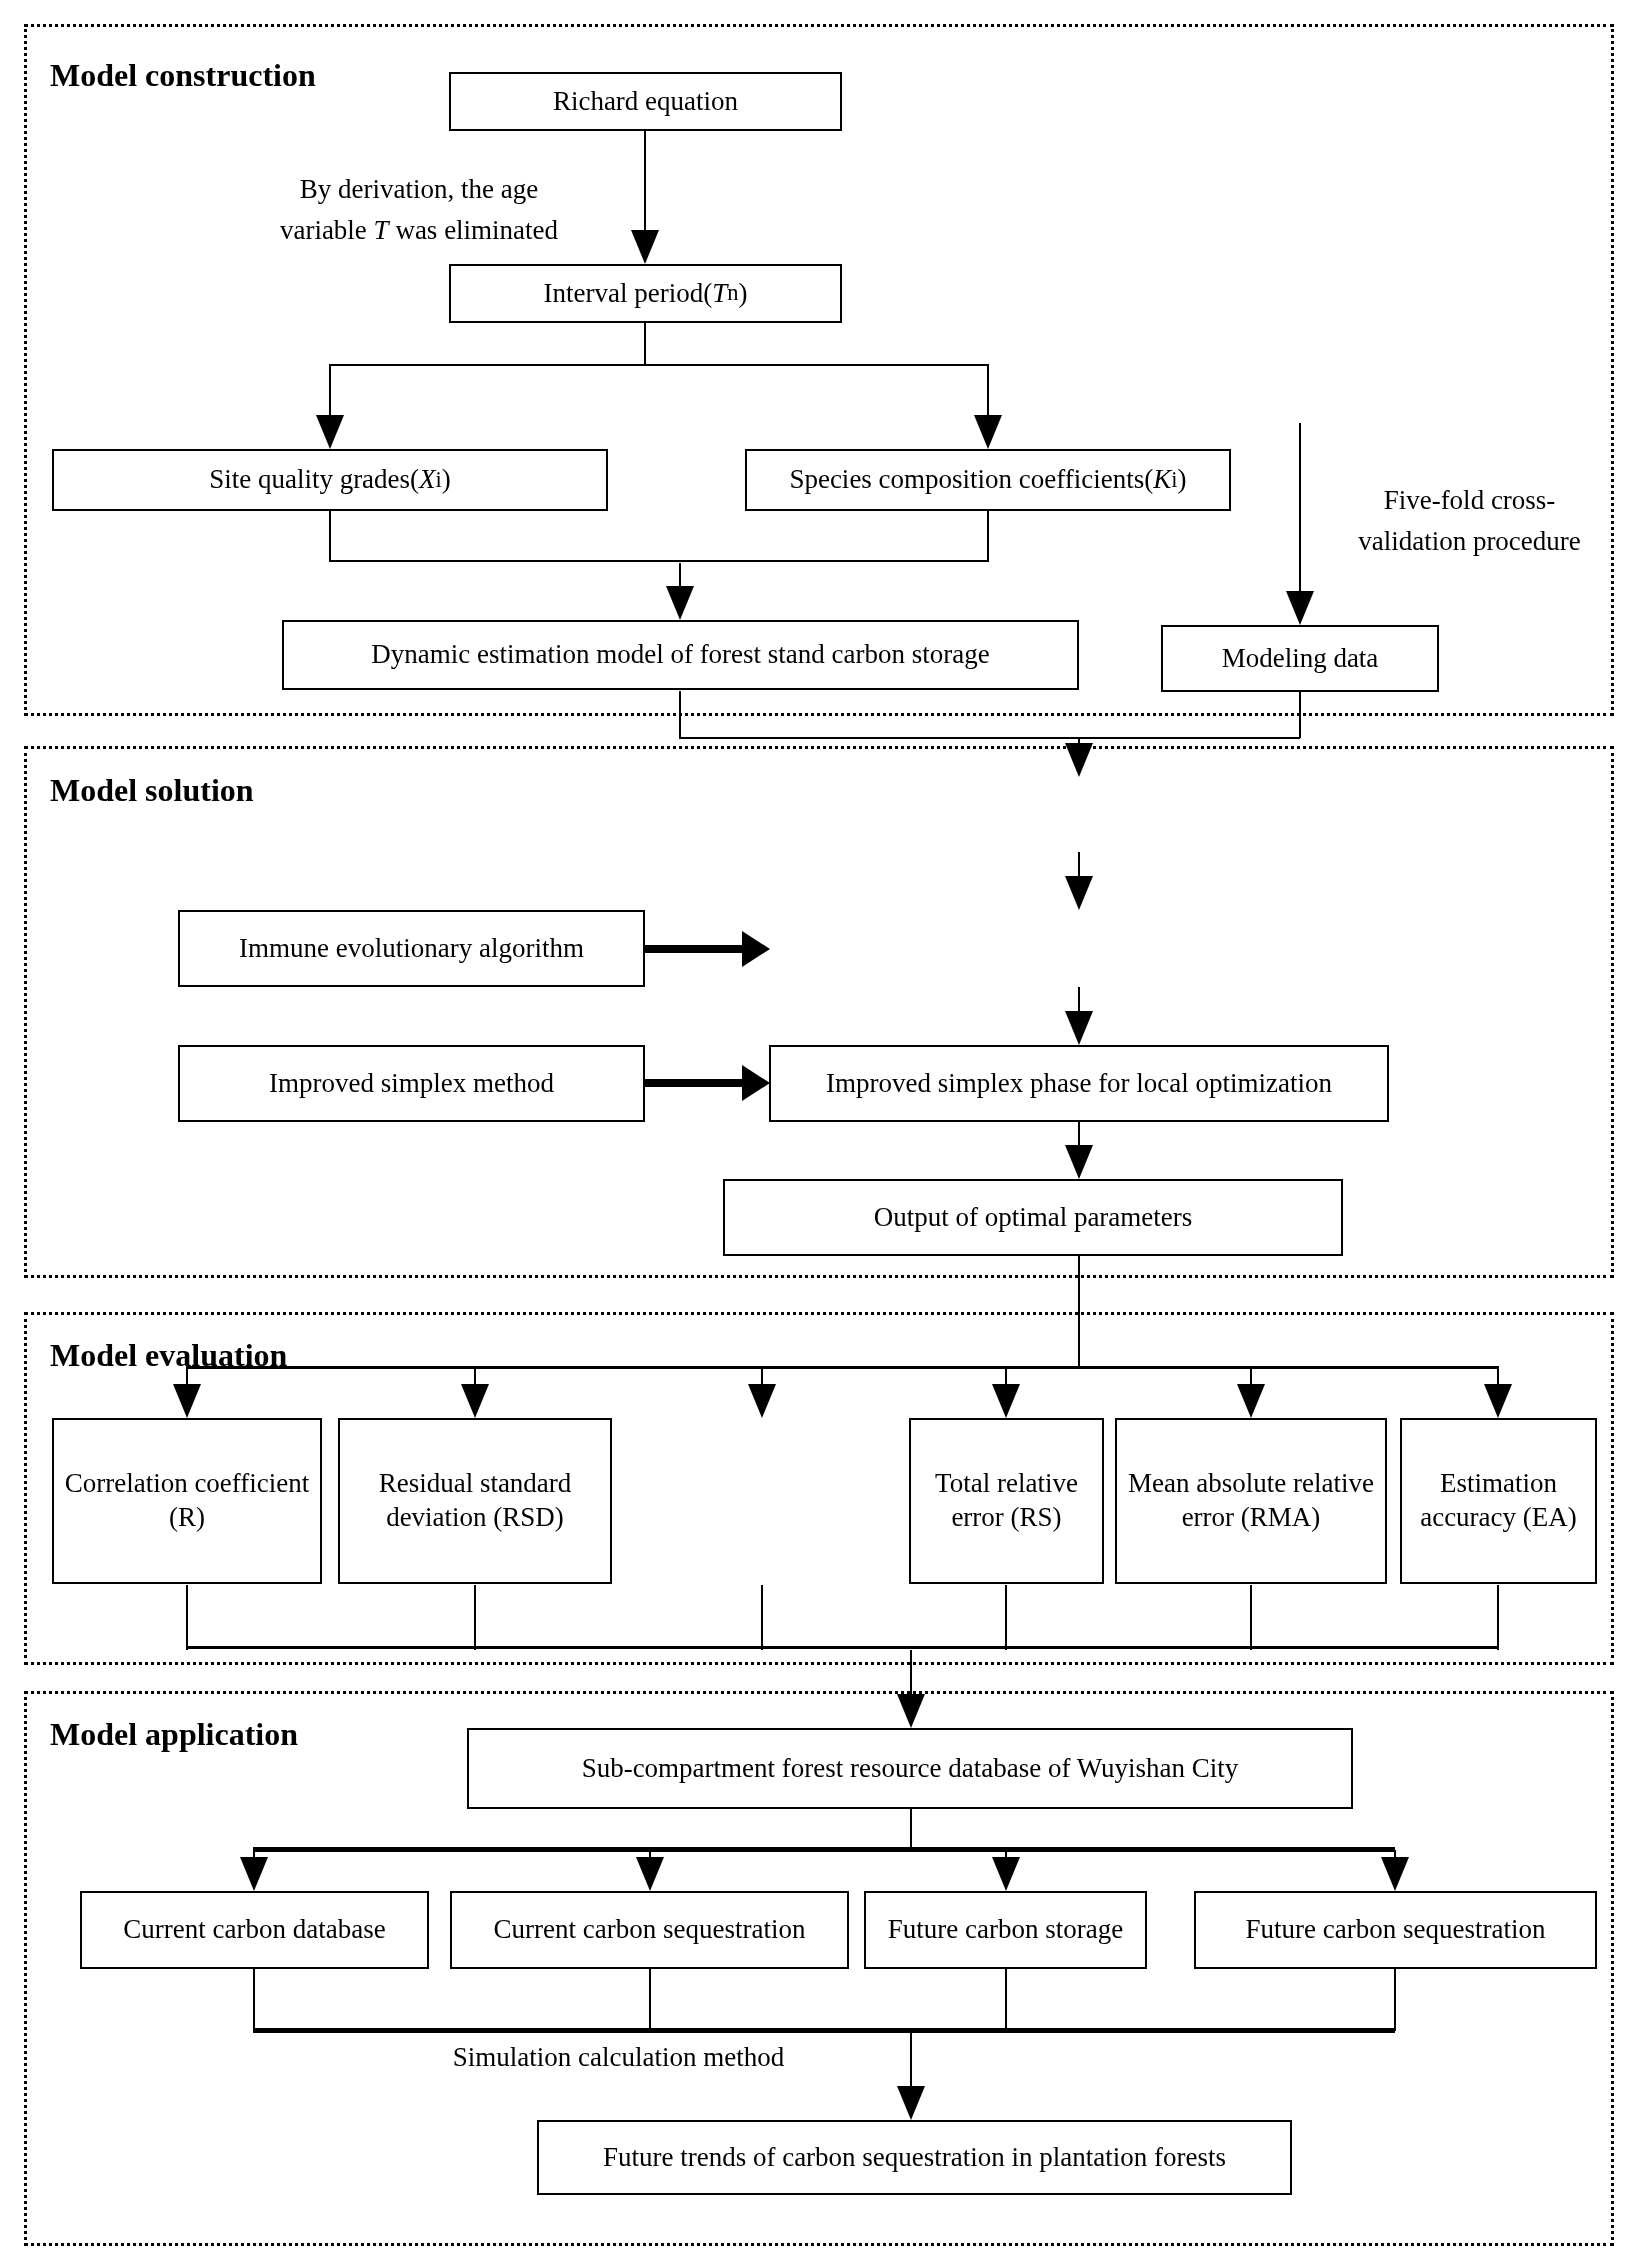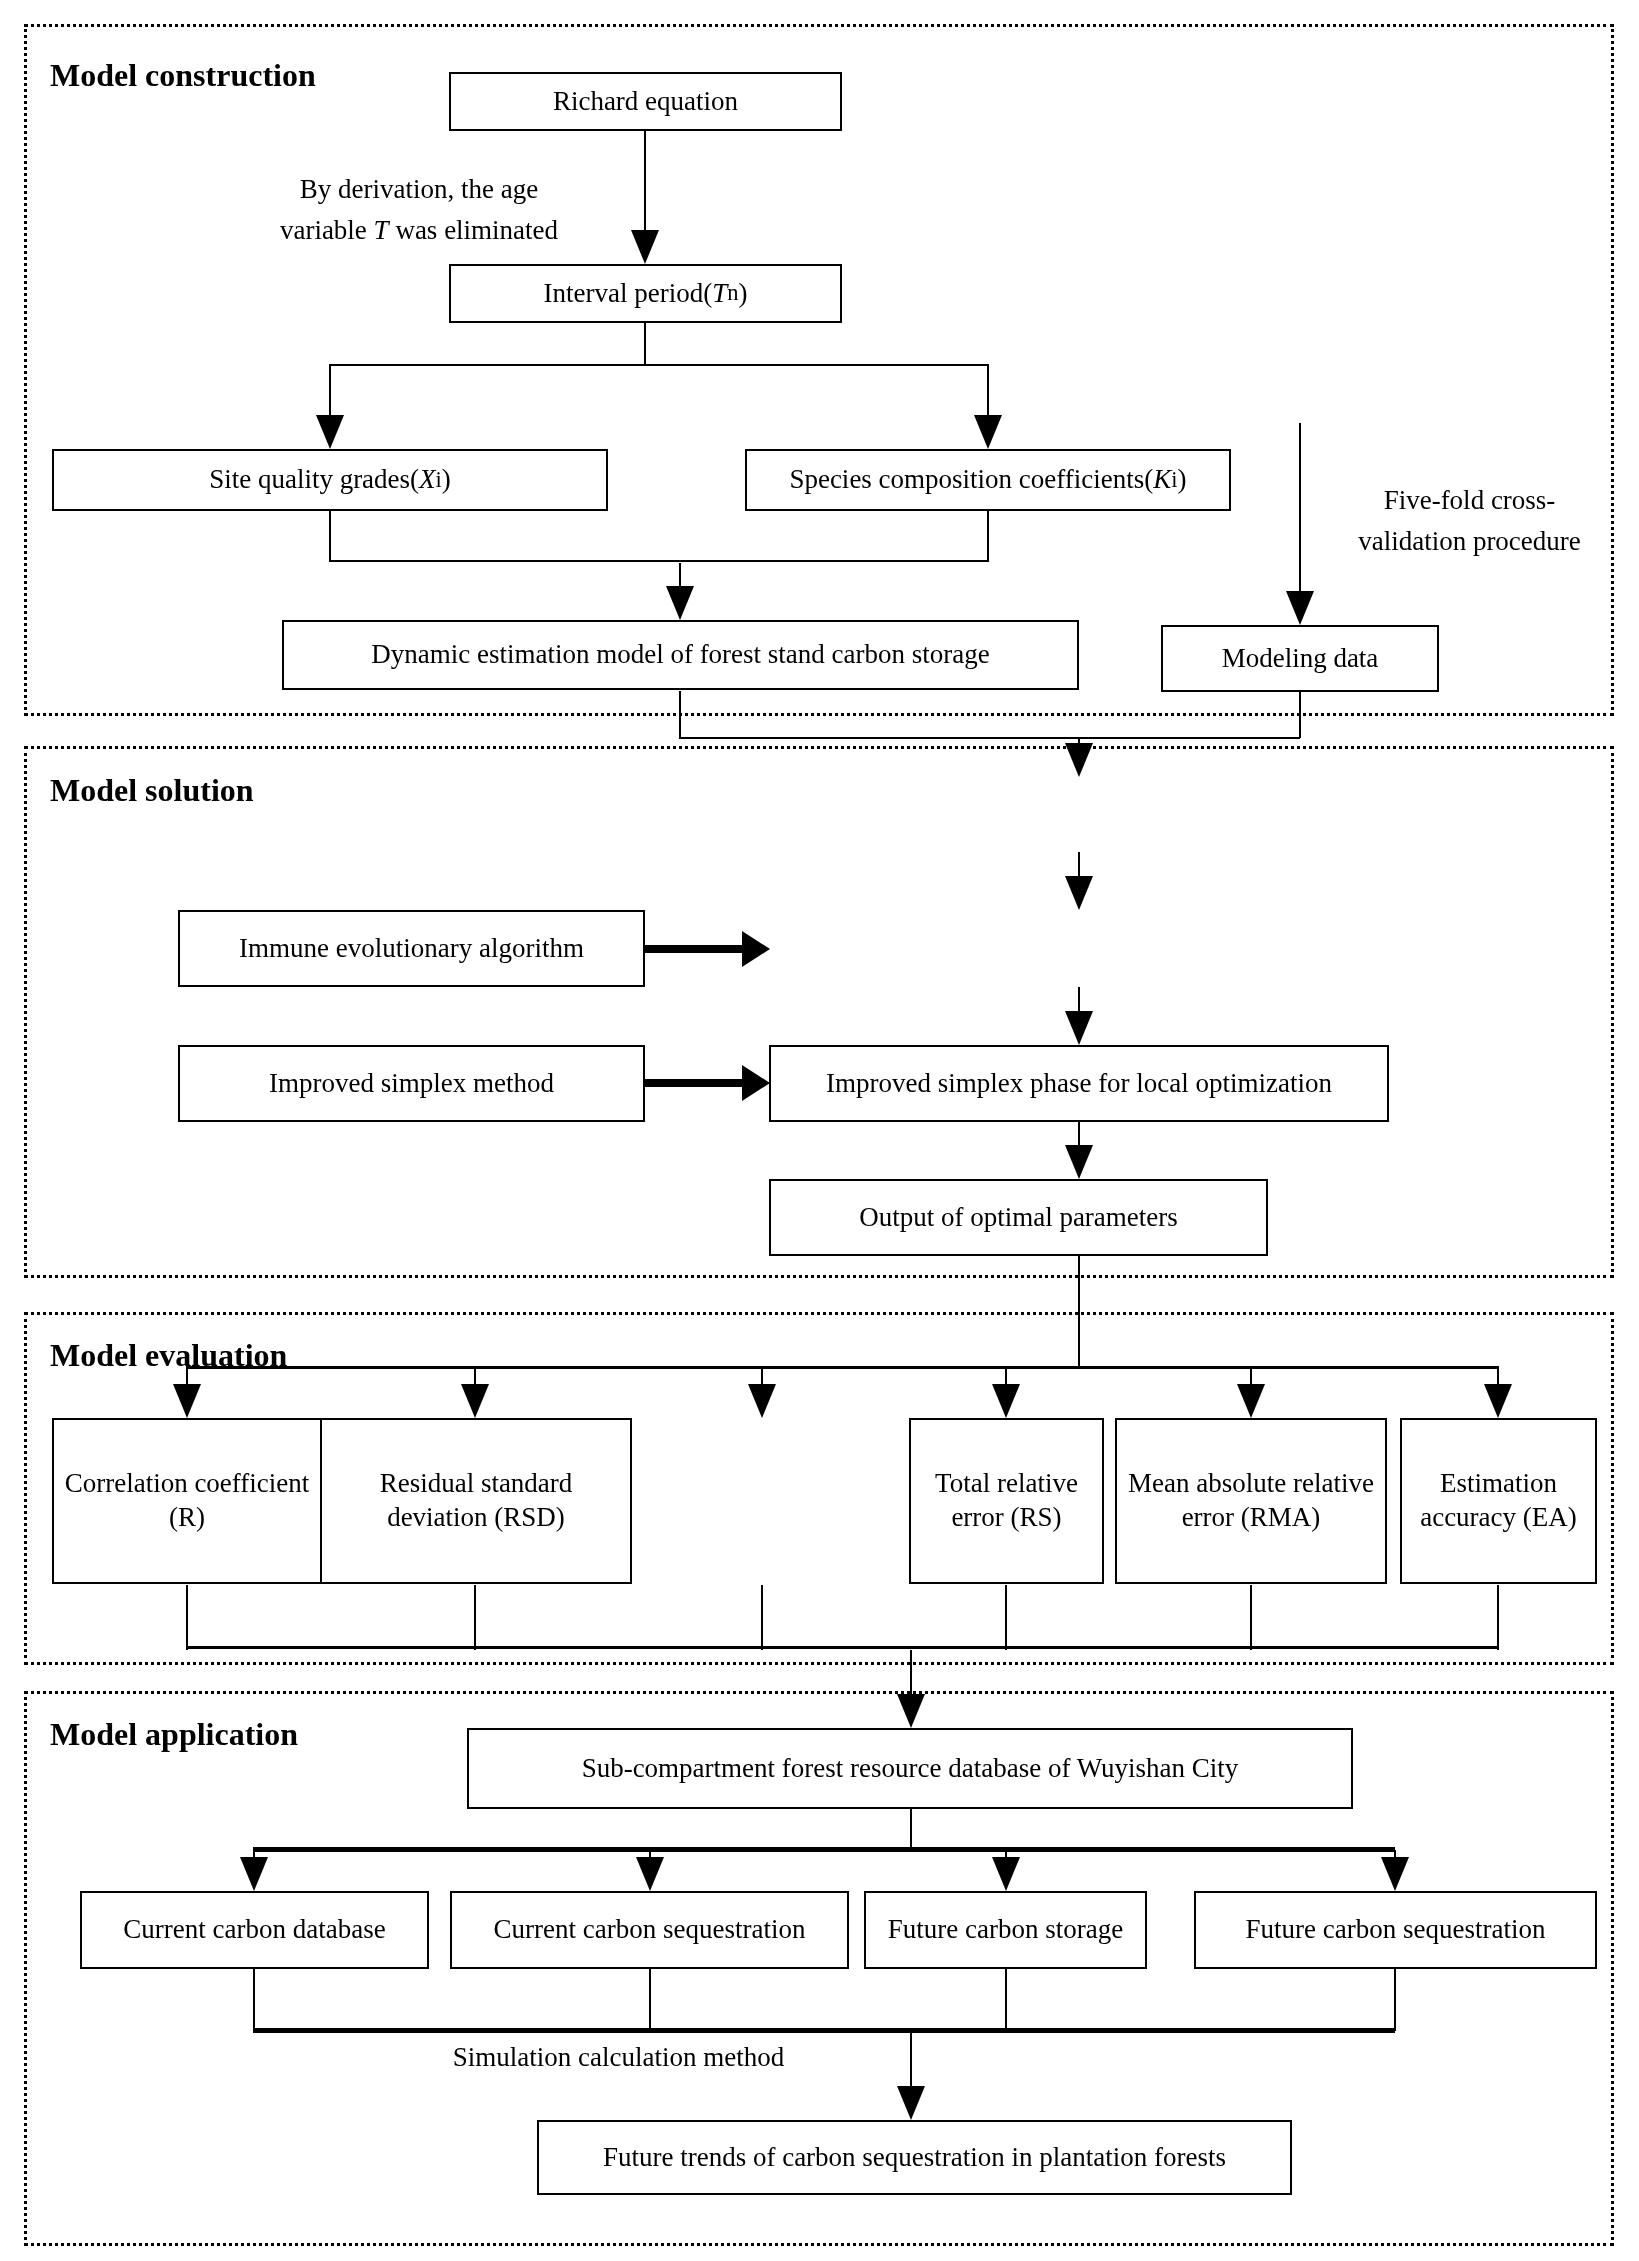--- a/index.html
+++ b/index.html
@@ -70,41 +70,41 @@
 
   <div class="vline" style="left:679px;top:691px;height:48px"></div>
   <div class="vline" style="left:1299px;top:692px;height:46px"></div>
   <div class="hline" style="left:679px;top:737px;width:621px"></div>
   <div class="vline" style="left:1078px;top:739px;height:4.9px"></div>
   <div class="arrd" style="left:1065px;top:743px"></div>
 
   <div class="box" style="left:178px;top:910px;width:467px;height:77px">Immune evolutionary algorithm</div>
   <div class="box" style="left:178px;top:1045px;width:467px;height:77px">Improved simplex method</div>
   <div class="box" style="left:769px;top:1045px;width:620px;height:77px">Improved simplex phase for local optimization</div>
-  <div class="box" style="left:769px;top:1179px;width:499px;height:77px">Output of optimal parameters</div>
+  <div class="box" style="left:723px;top:1179px;width:620px;height:77px">Output of optimal parameters</div>
 
   <div class="vline" style="left:1078px;top:852px;height:26px"></div>
   <div class="arrd" style="left:1065px;top:876px"></div>
 
   <div class="hline" style="left:645px;top:945px;width:97px;height:8.1px"></div>
   <div class="arrr" style="left:742px;top:931px"></div>
 
   <div class="vline" style="left:1078px;top:987px;height:25px"></div>
   <div class="arrd" style="left:1065px;top:1011px"></div>
 
   <div class="hline" style="left:645px;top:1079px;width:97px;height:8.1px"></div>
   <div class="arrr" style="left:742px;top:1065px"></div>
 
   <div class="vline" style="left:1078px;top:1121px;height:25px"></div>
   <div class="arrd" style="left:1065px;top:1145px"></div>
 
   <div class="vline" style="left:1078px;top:1256px;height:112px"></div>
 
   <div class="box" style="left:52px;top:1418px;width:270px;height:166px">Correlation coefficient (R)</div>
-  <div class="box" style="left:320px;top:1418px;width:312px;height:166px">Residual standard deviation (RSD)</div>
+  <div class="box" style="left:338px;top:1418px;width:274px;height:166px">Residual standard deviation (RSD)</div>
   <div class="box" style="left:909px;top:1418px;width:195px;height:166px">Total relative error (RS)</div>
   <div class="box" style="left:1115px;top:1418px;width:272px;height:166px">Mean absolute relative error (RMA)</div>
   <div class="box" style="left:1400px;top:1418px;width:197px;height:166px">Estimation accuracy (EA)</div>
 
   <div class="hline" style="left:186px;top:1366px;width:1313px;height:3.3px"></div>
   <div class="vline" style="left:186px;top:1368px;height:18px"></div>
   <div class="arrd" style="left:173px;top:1384px"></div>
   <div class="vline" style="left:474px;top:1368px;height:18px"></div>
   <div class="arrd" style="left:461px;top:1384px"></div>
   <div class="vline" style="left:761px;top:1368px;height:18px"></div>

